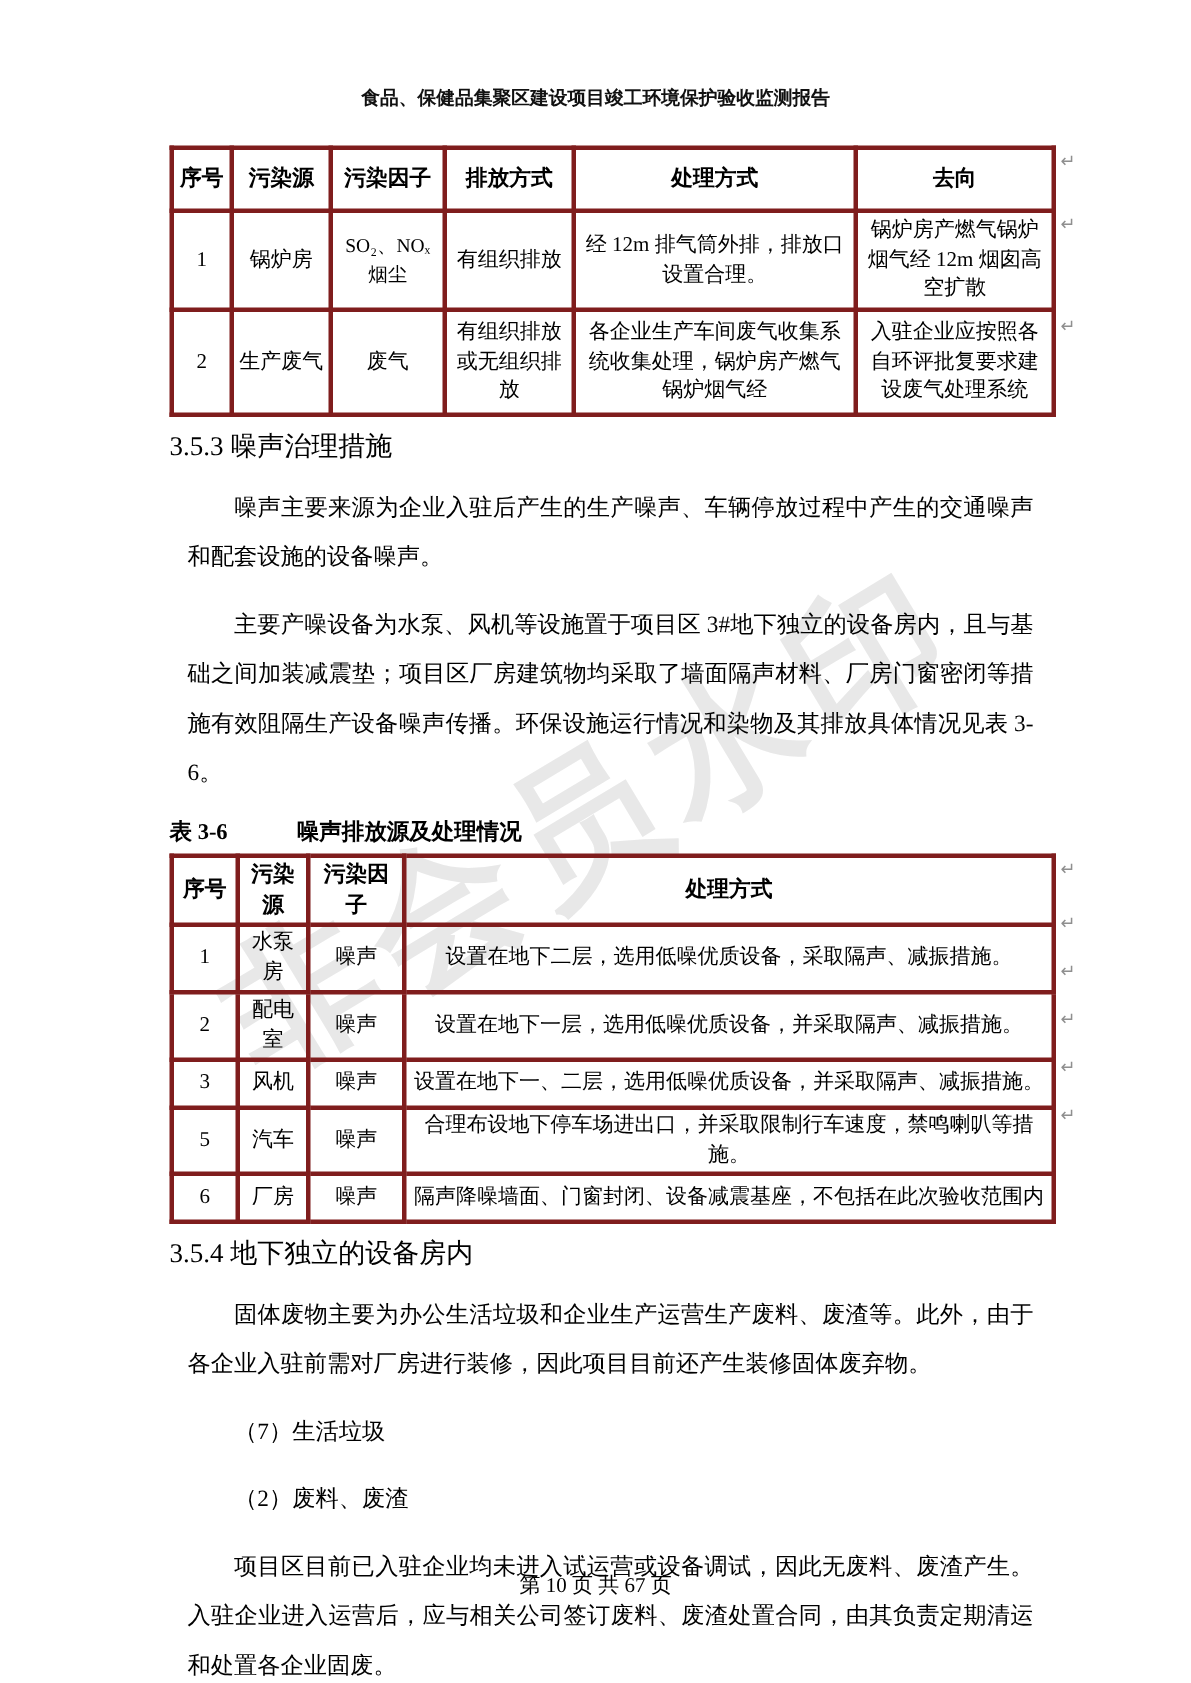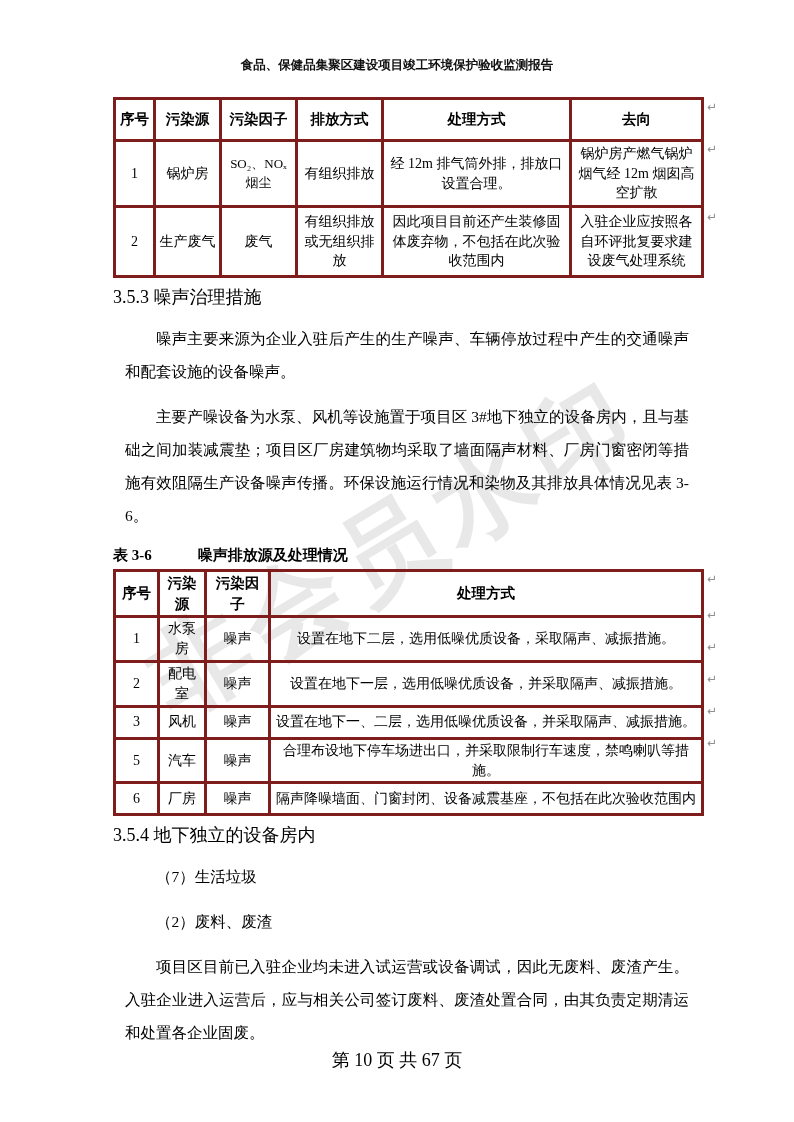--- a/index.html
+++ b/index.html
@@ -17,21 +17,21 @@
     transform:rotate(-31deg); transform-origin:center;
     pointer-events:none;
   }
   .doc-header {
     position:absolute; top:57px; left:0; width:100%; text-align:center;
     font-family:"Liberation Sans","DejaVu Sans",sans-serif;
     font-weight:bold; font-size:12.5px; color:#111;
   }
   .doc-footer {
     position:absolute; top:1048px; left:0; width:100%; text-align:center;
-    font-size:18px;
+    font-size:14px;
   }
   .content { position:absolute; left:113px; top:97px; width:588px; }
   .tablewrap { position:relative; }
   table {
     border-collapse:collapse; table-layout:fixed; width:588px;
     border:2px solid #000;
   }
   th, td {
     border:3px solid #7f1d1d; text-align:center; vertical-align:middle;
     font-size:14px; line-height:1.42; padding:1px 3px; overflow:hidden;
@@ -96,21 +96,21 @@
 烟尘</td>
           <td>有组织排放</td>
           <td>经 12m 排气筒外排，排放口设置合理。</td>
           <td>锅炉房产燃气锅炉烟气经 12m 烟囱高空扩散</td>
         </tr>
         <tr class="h70">
           <td>2</td>
           <td>生产废气</td>
           <td>废气</td>
           <td>有组织排放或无组织排放</td>
-          <td>因此项目目前还产生装修固体废弃物，不包括在此次验收范围内</td>
+          <td>各企业生产车间废气收集系统收集处理，锅炉房产燃气锅炉烟气经</td>
           <td>入驻企业应按照各自环评批复要求建设废气处理系统</td>
         </tr>
       </tbody>
         </table>
       <span class="rowmark" style="top:4px">↵</span>
       <span class="rowmark" style="top:46px">↵</span>
       <span class="rowmark" style="top:114px">↵</span>
     </div>
 
     <h3 class="sec">3.5.3 噪声治理措施</h3>
@@ -170,20 +170,21 @@
         </table>
       <span class="rowmark" style="top:4px">↵</span>
       <span class="rowmark" style="top:40px">↵</span>
       <span class="rowmark" style="top:72px">↵</span>
       <span class="rowmark" style="top:104px">↵</span>
       <span class="rowmark" style="top:136px">↵</span>
       <span class="rowmark" style="top:168px">↵</span>
     </div>
 
     <h3 class="sec">3.5.4 地下独立的设备房内</h3>
+    <p class="body">固体废物主要为办公生活垃圾和企业生产运营生产废料、废渣等。此外，由于各企业入驻前需对厂房进行装修，因此项目目前还产生装修固体废弃物。</p>
     <p class="body">（7）生活垃圾</p>
     <p class="body">（2）废料、废渣</p>
     <p class="body">项目区目前已入驻企业均未进入试运营或设备调试，因此无废料、废渣产生。入驻企业进入运营后，应与相关公司签订废料、废渣处置合同，由其负责定期清运和处置各企业固废。</p>
 
   </div>
 
   <div class="doc-footer">第 10 页 共 67 页</div>
 
 </div>
 

